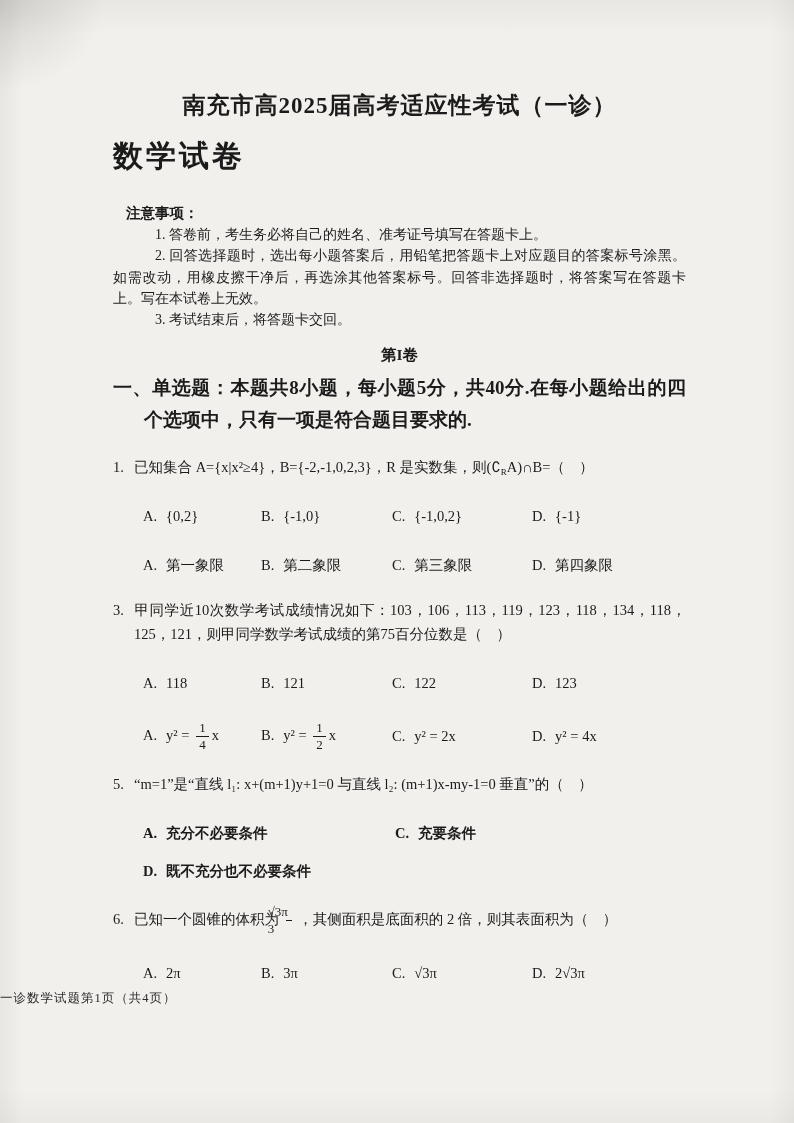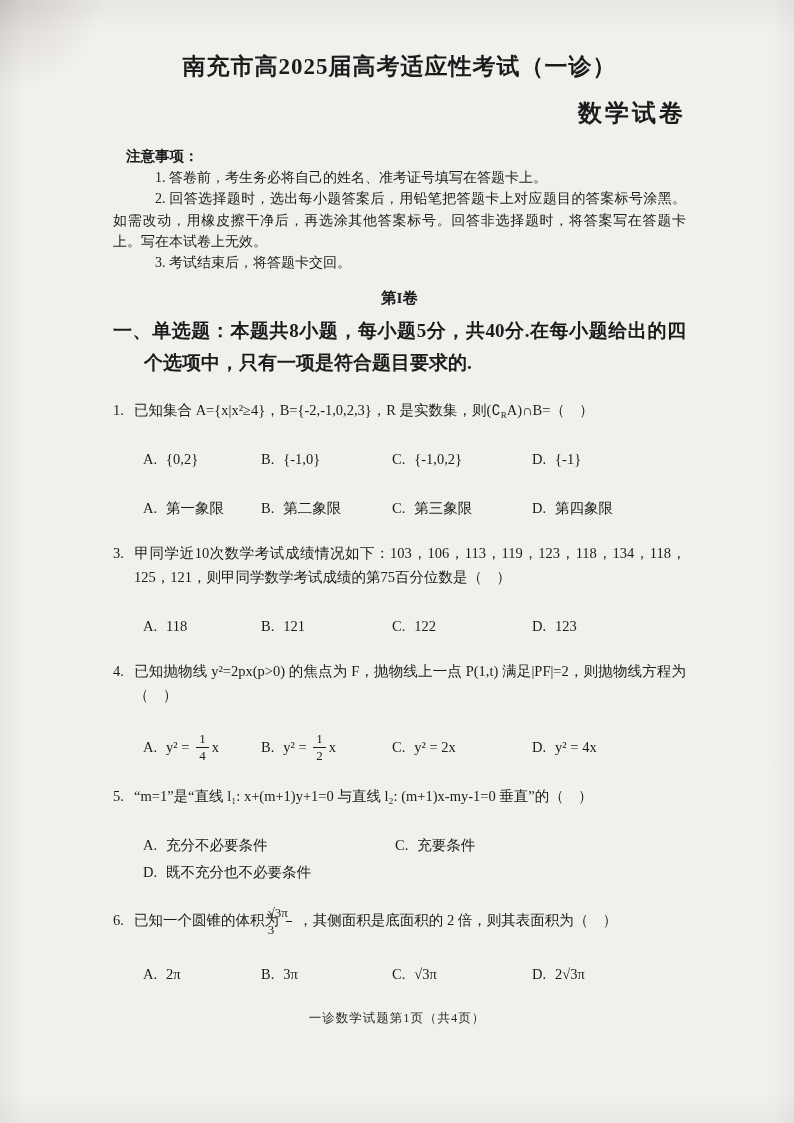--- a/index.html
+++ b/index.html
@@ -12,48 +12,48 @@
   .page {
     position:relative;
     width:794px; height:1123px;
     background-color:#f2f0ed;
     background-image:
       radial-gradient(150px 130px at 0 0, rgba(60,55,50,.16), transparent 70%),
       linear-gradient(90deg, rgba(0,0,0,.045), transparent 3%, transparent 97%, rgba(0,0,0,.035)),
       linear-gradient(180deg, rgba(0,0,0,.04), transparent 3%, transparent 97%, rgba(0,0,0,.03));
     overflow:hidden;
   }
-  .content { position:absolute; top:0; left:113px; width:573px; padding-top:51px; }
+  .content { position:absolute; top:0; left:113px; width:573px; padding-top:90px; }
 
   .title { text-align:center; font-size:23px; font-weight:bold; letter-spacing:1px; }
-  .subtitle { text-align:right; font-size:24px; font-weight:bold; letter-spacing:3px; margin-top:15px; }
+  .subtitle { text-align:left; font-size:30px; font-weight:bold; letter-spacing:3px; margin-top:15px; }
 
-  .notices { margin-top:16px; font-size:14px; line-height:1.52; }
+  .notices { margin-top:25px; font-size:14px; line-height:1.52; }
   .notices-label { font-weight:bold; font-size:14.5px; margin-left:13px; }
   .notice-item { text-indent:3em; text-align:justify; }
 
   .part-title { text-align:center; font-weight:bold; font-size:15.5px; margin:15px 0 6px; }
   .section-heading { font-weight:bold; font-size:19px; line-height:1.65; padding-left:31px; text-indent:-31px; margin-bottom:13px; text-align:justify; }
 
   .question { font-size:14.5px; line-height:1.65; margin-bottom:21px; }
   .q-stem { padding-left:21px; text-indent:-21px; text-align:justify;margin-top:21px; }
   .q-num { display:inline-block; width:21px; text-indent:0; }
 
   .options { margin-top:25px; }
   .grid4 { display:grid; grid-template-columns:118px 131px 140px 1fr; padding-left:30px; align-items:center; }
-  .grid2 { display:grid; grid-template-columns:252px 1fr; row-gap:3px; padding-left:30px; }
+  .grid2 { display:grid; grid-template-columns:252px 1fr; row-gap:14px; padding-left:30px;font-weight:bold; }
   .option { white-space:nowrap; }
   .opt-label { margin-right:9px; }
 
   .frac { display:inline-flex; flex-direction:column; align-items:center; vertical-align:middle; margin:0 3px; line-height:1.15; font-size:13px; }
   .fnum { border-bottom:1px solid #1b1b1b; padding:0 3px; }
   .fden { padding-top:1px; }
   sub { font-size:9px; vertical-align:-3px; }
 
-  .footer { position:absolute; left:0; right:0; bottom:96px; text-align:center; font-size:12.5px; color:#2b2b2b; letter-spacing:1px; }
+  .footer { position:absolute; left:0; right:0; bottom:116px; font-size:12.5px; color:#2b2b2b; letter-spacing:1px; }
 </style>
 </head>
 <body>
 
 <div class="page">
   <div class="content">
 
     <h1 class="title">南充市高2025届高考适应性考试（一诊）</h1>
     <h2 class="subtitle">数学试卷</h2>
 
@@ -90,21 +90,20 @@
       <p class="q-stem"><span class="q-num">3.</span><span>甲同学近10次数学考试成绩情况如下：103，106，113，119，123，118，134，118，125，121，则甲同学数学考试成绩的第75百分位数是（　）</span></p>
       <div class="options grid4">
         <span class="option"><span class="opt-label">A.</span><span class="opt-value">118</span></span>
         <span class="option"><span class="opt-label">B.</span><span class="opt-value">121</span></span>
         <span class="option"><span class="opt-label">C.</span><span class="opt-value">122</span></span>
         <span class="option"><span class="opt-label">D.</span><span class="opt-value">123</span></span>
       </div>
     </div>
 
     <div class="question">
-      <p class="q-stem"><span class="q-num">4.</span><span>已知抛物线 y²=2px(p&gt;0) 的焦点为 F，抛物线上一点 P(1,t) 满足|PF|=2，则抛物线方程为（　）</span></p>
       <div class="options grid4">
         <span class="option"><span class="opt-label">A.</span><span class="opt-value">y² = <span class="frac">
                 <span class="fnum">1</span>
                 <span class="fden">4</span>
               </span>x</span></span>
         <span class="option"><span class="opt-label">B.</span><span class="opt-value">y² = <span class="frac">
                 <span class="fnum">1</span>
                 <span class="fden">2</span>
               </span>x</span></span>
         <span class="option"><span class="opt-label">C.</span><span class="opt-value">y² = 2x</span></span>

